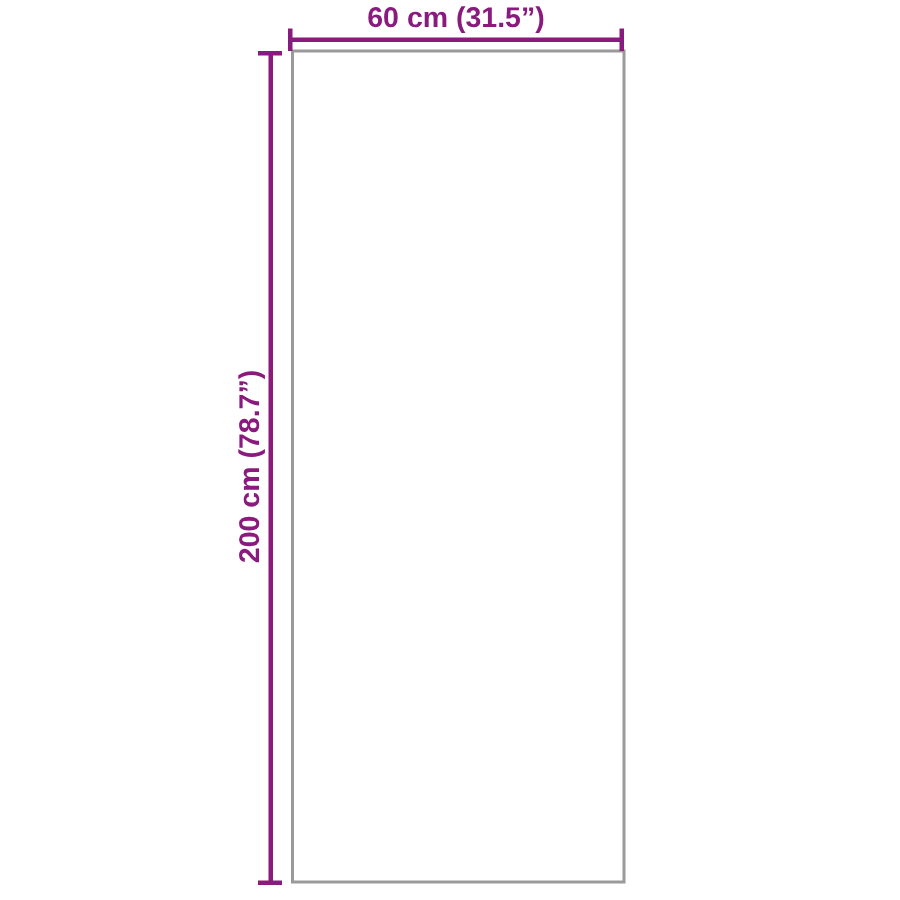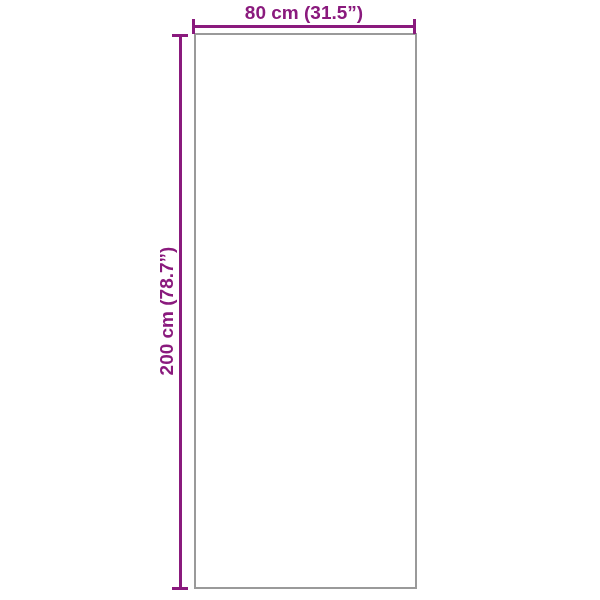--- a/index.html
+++ b/index.html
@@ -98,21 +98,21 @@
     white-space: nowrap;
   }
 </style>
 </head>
 <body>
 
 <div class="canvas">
 
   <div class="product-outline"></div>
 
-  <div class="width-label">80 cm (31.5”)</div>
+  <div class="width-label">60 cm (31.5”)</div>
   <div class="dim-line-h"></div>
   <div class="tick-vert left"></div>
   <div class="tick-vert right"></div>
 
   <div class="height-label-wrap">
     <span class="height-label">200 cm (78.7”)</span>
   </div>
   <div class="dim-line-v"></div>
   <div class="tick-horiz top"></div>
   <div class="tick-horiz bottom"></div>

